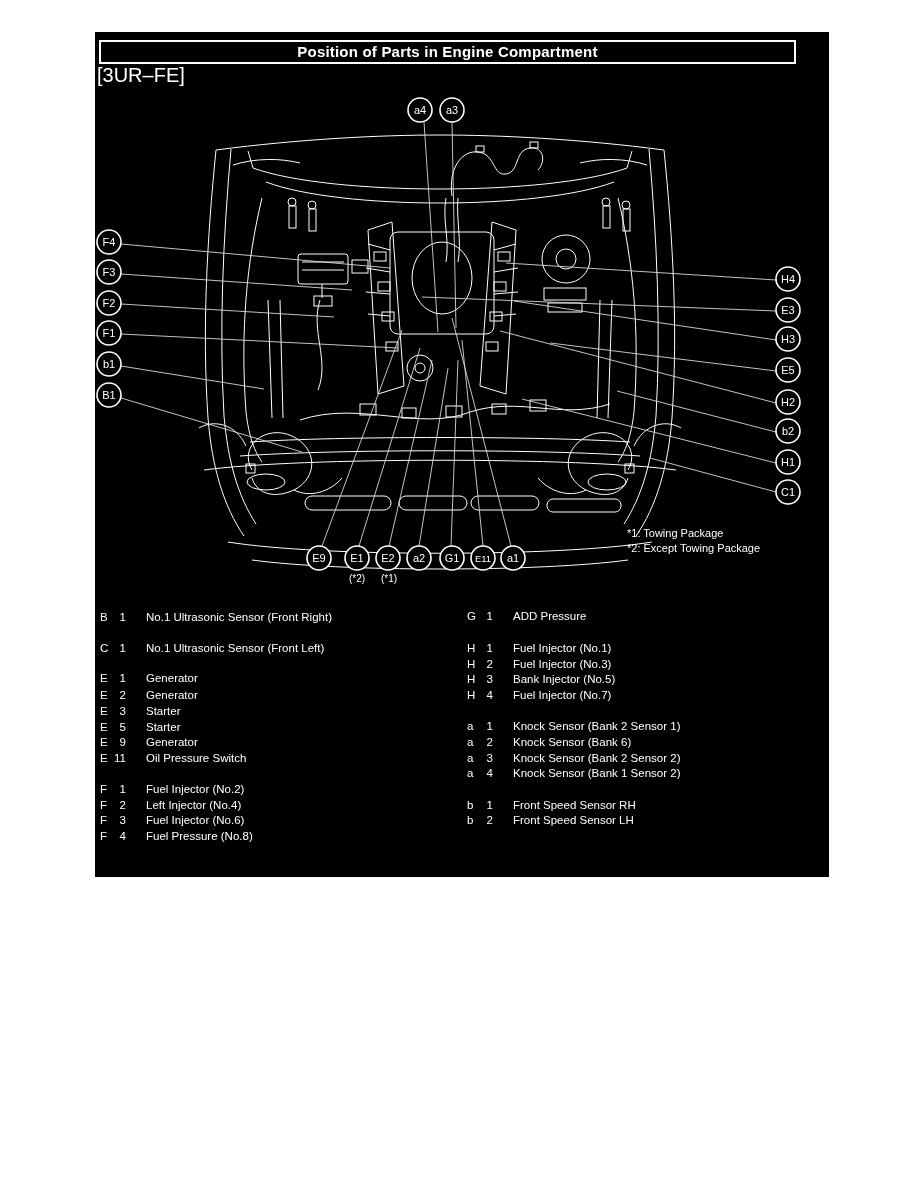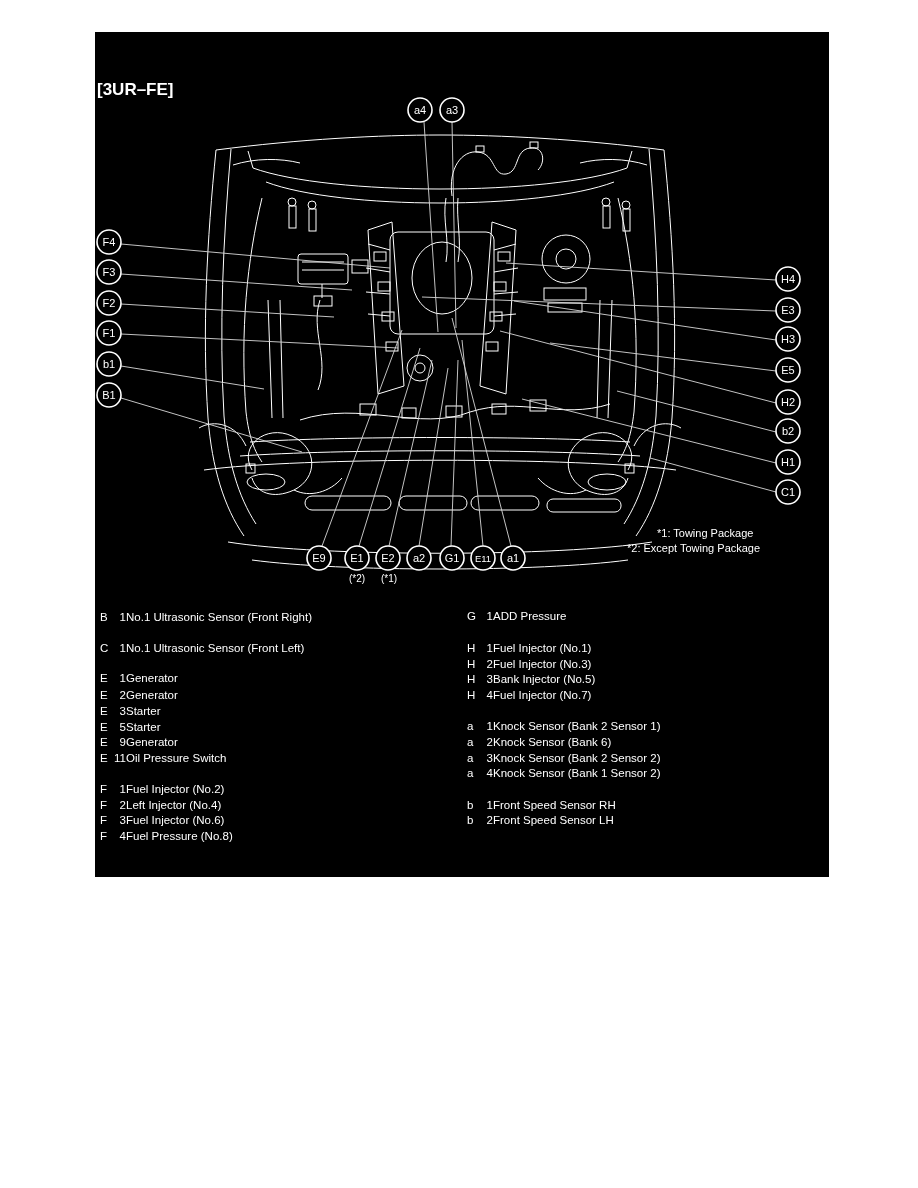--- a/index.html
+++ b/index.html
@@ -2,34 +2,35 @@
 <html><head>
 <meta charset="utf-8">
 <style>
   html,body{margin:0;padding:0;background:#fff;}
   .page{position:relative;width:918px;height:1188px;background:#fff;overflow:hidden;
         font-family:"Liberation Sans",sans-serif;}
   .panel{position:absolute;left:95px;top:32px;width:734px;height:845px;background:#000;}
   .title-box{position:absolute;left:4px;top:8px;width:693px;height:20px;border:2px solid #fff;
              color:#fff;font-weight:bold;font-size:15px;text-align:center;line-height:20px;
              letter-spacing:.2px;}
-  .engine-code{position:absolute;left:2px;top:48px;color:#fff;font-weight:bold;font-size:17px;}
+  .engine-code{position:absolute;left:2px;top:32px;color:#fff;font-weight:normal;font-size:20px;}
   svg.art{position:absolute;left:0;top:0;}
   .lrow{position:absolute;display:flex;color:#fff;font-size:11.5px;white-space:nowrap;}
   .lk{display:inline-block;width:13px;}
   .ln{display:inline-block;width:13px;text-align:right;}
-  .lt{margin-left:0;}
+  .lt{margin-left:20px;}
   .note{position:absolute;color:#fff;font-size:11px;white-space:nowrap;}
 </style>
 </head>
 <body>
 
 <div class="page">
   <div class="panel">
 
+    <div class="title-box">Position of Parts in Engine Compartment</div>
     <div class="engine-code">[3UR–FE]</div>
 
     <svg class="art" width="734" height="845" viewBox="95 32 734 845">
 
       <g stroke="#fff" fill="none" stroke-width="1">
         <path d="M216,150 C207,240 202,330 208,418 C212,468 224,507 244,536"></path>
         <path d="M231,149 C223,240 219,330 224,416 C228,462 238,496 256,524"></path>
         <path d="M664,150 C673,240 678,330 672,418 C668,468 656,507 636,536"></path>
         <path d="M649,149 C657,240 661,330 656,416 C652,462 642,496 624,524"></path>
         <path d="M216,150 C300,139 380,135 440,135 C500,135 580,139 664,150"></path>
@@ -229,21 +230,21 @@
             <text x="513" y="562" fill="#fff" stroke="none">a1</text>
           </g>
       </g>
 
       <g fill="#fff" font-family="Liberation Sans, sans-serif" font-size="10" text-anchor="middle">
         <text x="357" y="582">(*2)</text>
         <text x="389" y="582">(*1)</text>
       </g>
     </svg>
 
-    <div class="note" style="left:532px;top:495px;margin-left:30px;">*1: Towing Package</div>
+    <div class="note" style="left:532px;top:495px;">*1: Towing Package</div>
     <div class="note" style="left:532px;top:510px;">*2: Except Towing Package</div>
 
     <div class="lrow" style="left:5px;top:579px;">
         <span class="lk">B</span>
         <span class="ln">1</span>
         <span class="lt">No.1 Ultrasonic Sensor (Front Right)</span>
       </div>
     <div class="lrow" style="left:5px;top:610px;">
         <span class="lk">C</span>
         <span class="ln">1</span>

